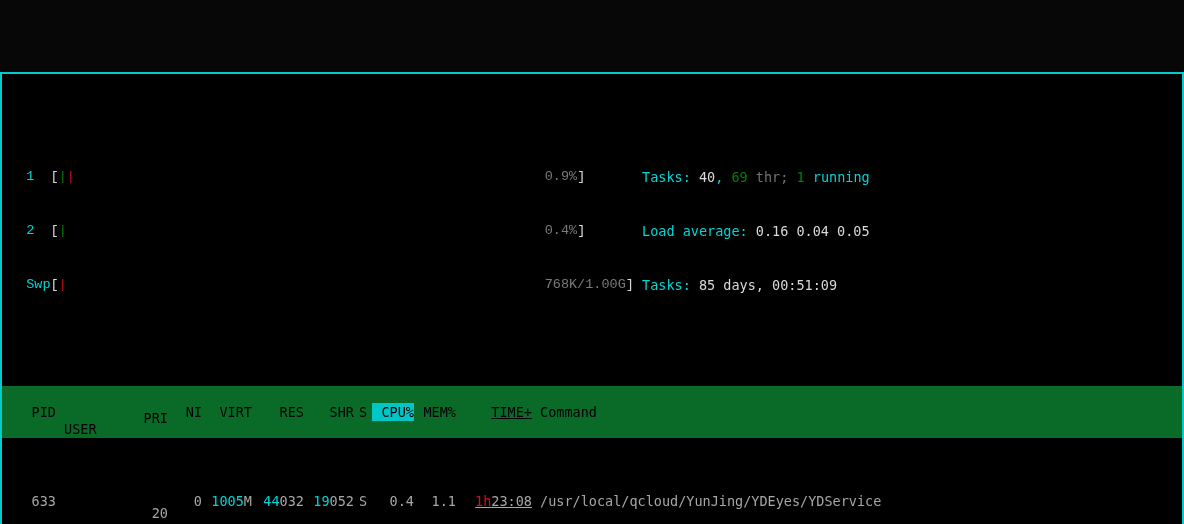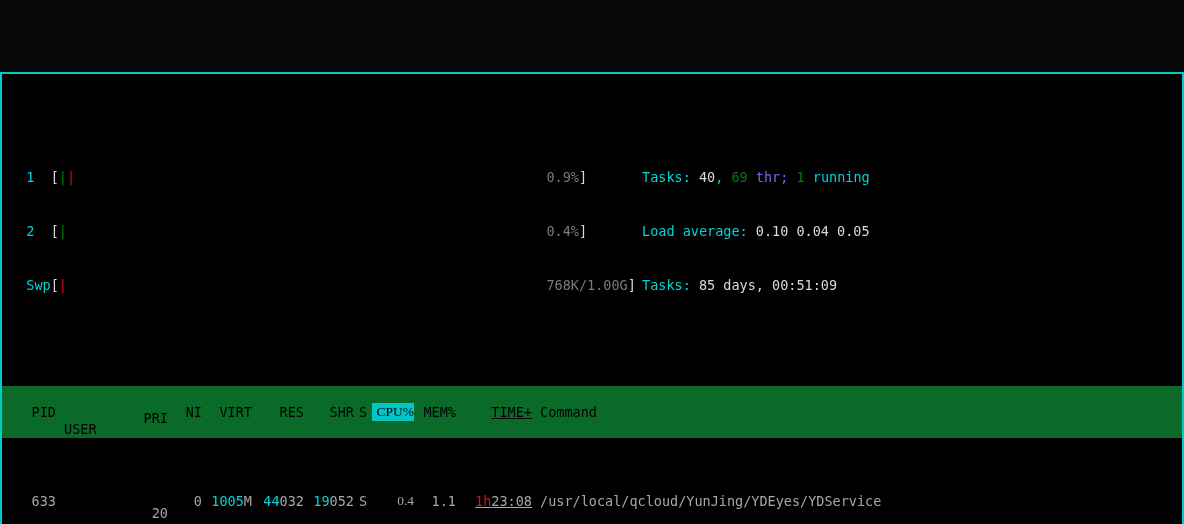--- a/index.html
+++ b/index.html
@@ -12,59 +12,59 @@
     white-space:pre;
   }
   .screen { width:1184px; height:524px; border:2px solid #0cc; border-bottom:0; position:relative; background:#000; }
   .c-cyan  { color:#00d5d5; }
   .c-grey  { color:#7a7a7a; }
   .c-dgrey { color:#a6a6a6; }
   .c-white { color:#d9d9d9; }
   .c-yellow{ color:#d2c400; }
   .c-red   { color:#d51111; }
   .c-green { color:#008000; }
-  .c-olive { color:#8b5cf6; }
+  .c-olive { color:#737373; }
   .bg-greenhdr { background:#0a6b29; color:#000;align-items:center; }
   .bg-cyanhdr  { background:#00c6c6; color:#000; }
   .row { display:flex; padding-left:8px; }
   .cell { display:inline-block; }
   .r-pid  { width:46px;  text-align:right; }
   .r-user { width:72px;  text-align:left;  padding-left:8px;margin-top:34px;}
   .r-pri  { width:40px;  text-align:right;margin-top:12px; }
   .r-ni   { width:34px;  text-align:right; }
   .r-virt { width:50px;  text-align:right; }
   .r-res  { width:52px;  text-align:right; }
   .r-shr  { width:50px;  text-align:right; }
   .r-s    { width:18px;  text-align:center;}
-  .r-cpu  { width:42px;  text-align:right;font-family:Liberation Serif, serif; }
+  .r-cpu  { width:42px;  text-align:right; }
   .r-mem  { width:42px;  text-align:right; }
   .r-time { width:76px;  text-align:right;text-decoration:underline; }
   .r-cmd  { flex:1;     text-align:left;  padding-left:8px; overflow:hidden;}
   .meter { font-family:inherit; }
   .summary { padding:4px 8px 2px; display:flex; }
-  .summary-left { width:604px; }
+  .summary-left { width:604px;font-family:Liberation Mono, monospace; }
   .summary-right { flex:1; padding-left:28px; }
   .process-table { height:378px; overflow:hidden; }
 </style>
 </head>
 <body>
 
 
 
 <div class="screen">
 
   <div class="summary">
     <div class="summary-left">
       <div class="meter"><span class="c-cyan">  1  </span><span class="c-white">[</span><span class="c-green">|</span><span class="c-red">|</span><span>                                                          </span><span class="c-grey">0.9%</span><span class="c-white">]</span></div>
       <div class="meter"><span class="c-cyan">  2  </span><span class="c-white">[</span><span class="c-green">|</span><span>                                                           </span><span class="c-grey">0.4%</span><span class="c-white">]</span></div>
       <div class="meter"><span class="c-cyan">  Swp</span><span class="c-white">[</span><span class="c-red">|</span><span>                                                           </span><span class="c-grey">768K/1.00G</span><span class="c-white">]</span></div>
     </div>
     <div class="summary-right">
       <div><span class="c-cyan">Tasks: </span><span class="c-white">40</span><span class="c-cyan">, </span><span class="c-green">69</span><span class="c-olive"> thr; </span><span class="c-green">1</span><span class="c-cyan"> running</span></div>
-      <div><span class="c-cyan">Load average: </span><span class="c-white">0.10 0.04 0.05</span></div>
+      <div><span class="c-cyan">Load average: </span><span class="c-white">0.16 0.04 0.05</span></div>
       <div><span class="c-cyan">Tasks: </span><span class="c-white">85 days, 00:51:09</span></div>
     </div>
   </div>
 
   <div class="row bg-greenhdr" id="hdr"><span class="cell r-pid">  PID</span><span class="cell r-user">USER</span><span class="cell r-pri">PRI</span><span class="cell r-ni">NI</span><span class="cell r-virt">VIRT</span><span class="cell r-res">RES</span><span class="cell r-shr">SHR</span><span class="cell r-s">S</span><span class="cell r-cpu bg-cyanhdr">CPU%</span><span class="cell r-mem">MEM%</span><span class="cell r-time">TIME+</span><span class="cell r-cmd">Command</span></div>
 
   <div class="process-table" id="tbl"><div class="row"><span class="cell r-pid c-dgrey">633</span><span class="cell r-user c-dgrey">root</span><span class="cell r-pri c-dgrey">20</span><span class="cell r-ni c-dgrey">0</span><span class="cell r-virt"><span class="c-cyan">1005</span><span class="c-dgrey">M</span></span><span class="cell r-res"><span class="c-cyan">44</span><span class="c-dgrey">032</span></span><span class="cell r-shr"><span class="c-cyan">19</span><span class="c-dgrey">052</span></span><span class="cell r-s c-dgrey">S</span><span class="cell r-cpu c-dgrey">0.4</span><span class="cell r-mem c-dgrey">1.1</span><span class="cell r-time"><span class="c-red">1h</span><span class="c-dgrey">23:08</span></span><span class="cell r-cmd c-dgrey">/usr/local/qcloud/YunJing/YDEyes/YDService</span></div></div>
 
   
 

